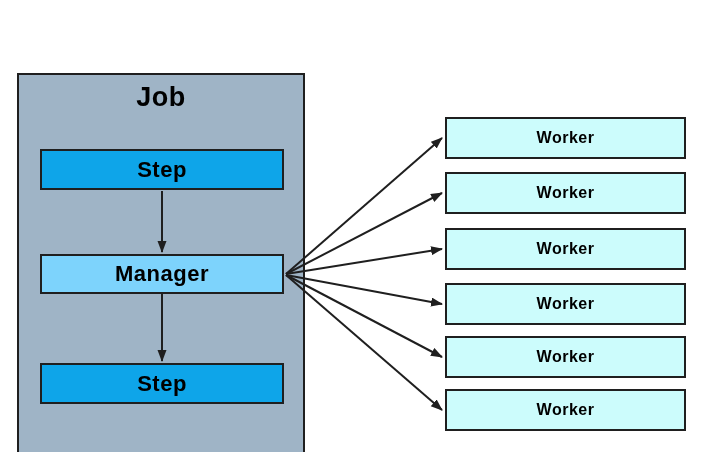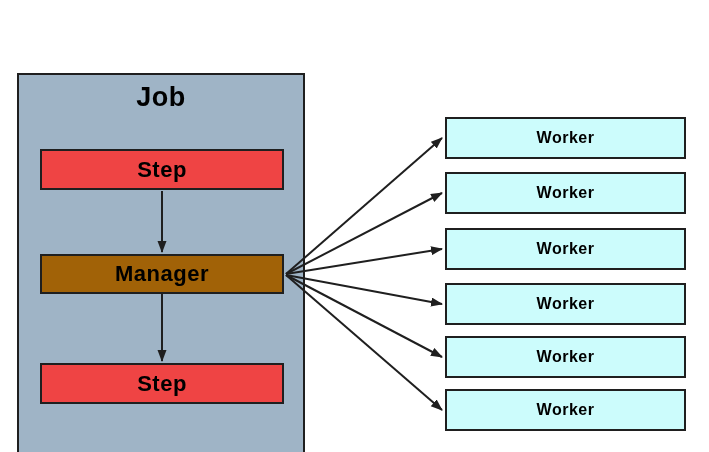--- a/index.html
+++ b/index.html
@@ -52,30 +52,30 @@
     font-size: 22px;
     font-weight: bold;
     color: #000000;
     z-index: 2;
     letter-spacing: 0.5px;
   }
   .step-node {
     left: 40px;
     width: 244px;
     height: 41px;
-    background: #ef4444;
+    background: #0ea5e9;
   }
   .step-top { top: 105px; }
   .step-bottom { top: 319px; }
   .manager-node {
     left: 40px;
     top: 210px;
     width: 244px;
     height: 40px;
-    background: #a16207;
+    background: #7dd3fc;
   }
   .worker-node {
     position: absolute;
     left: 445px;
     width: 241px;
     height: 42px;
     box-sizing: border-box;
     background: #CCFCFC;
     border: 2px solid #1f1f1f;
     display: flex;

